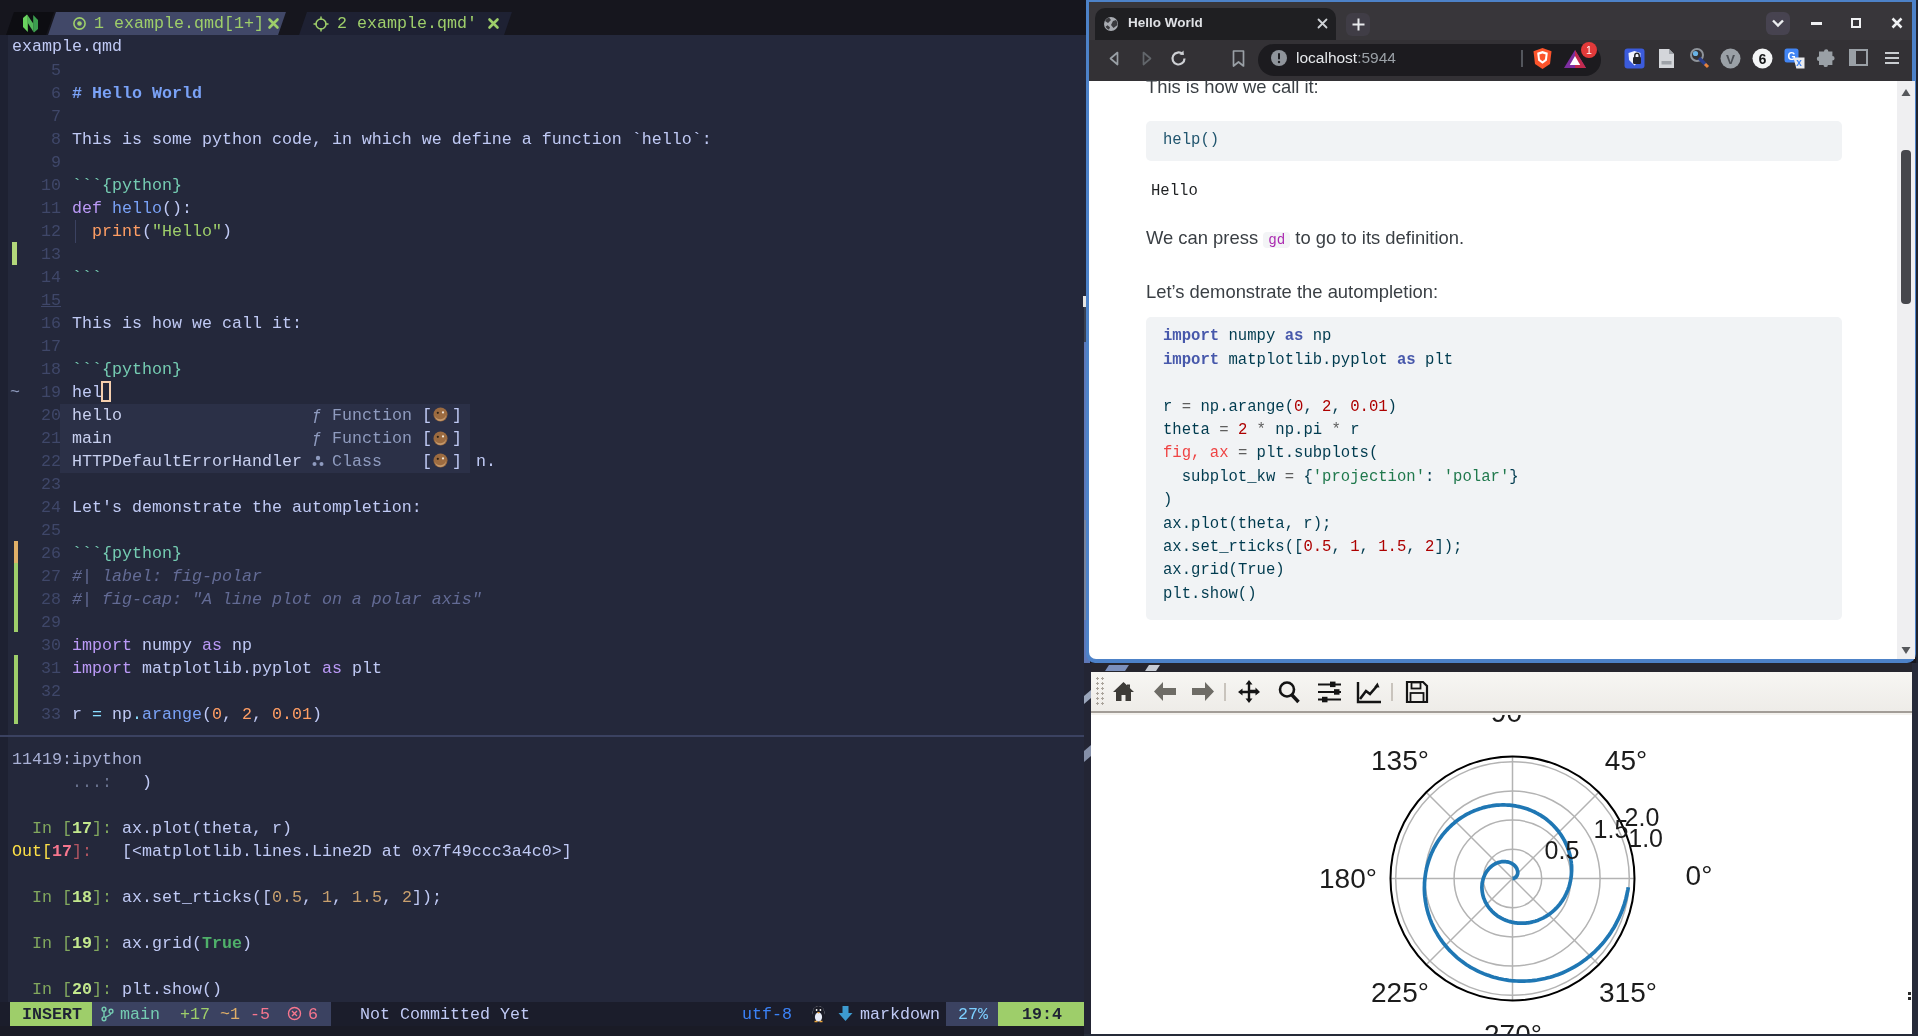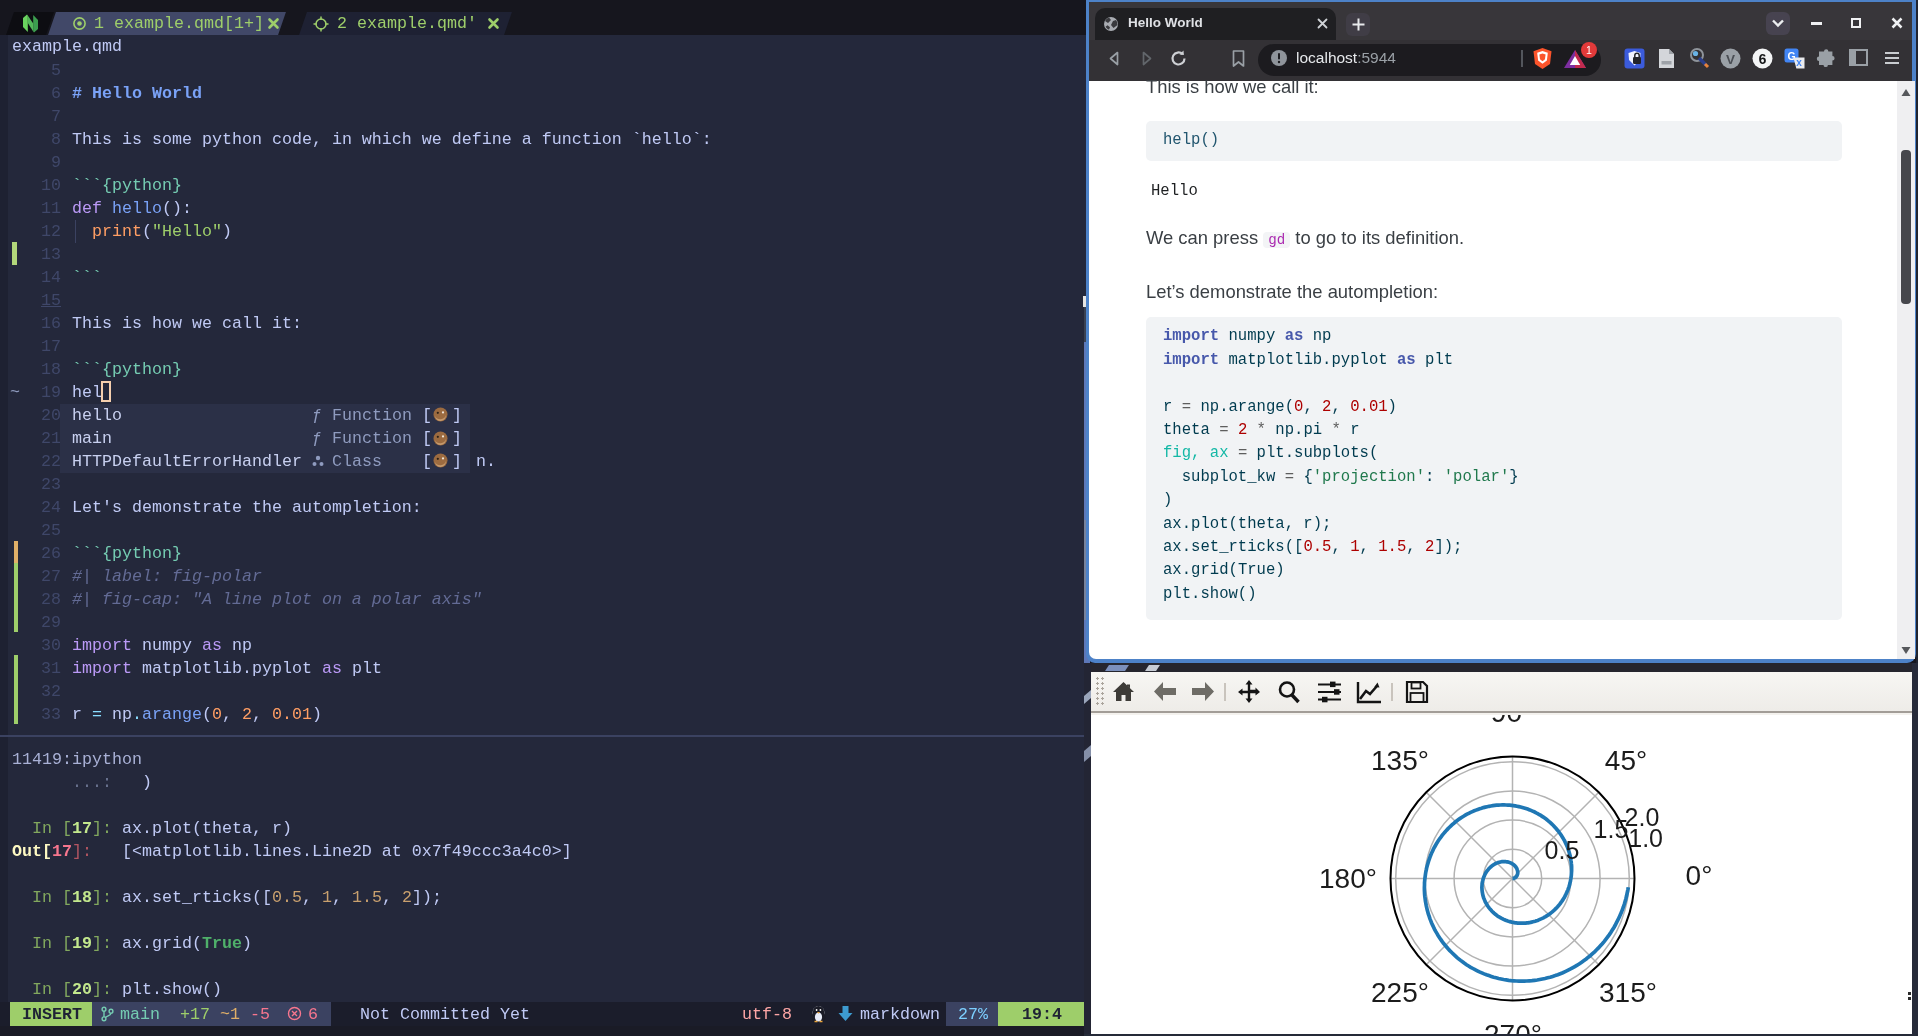--- a/index.html
+++ b/index.html
@@ -123,21 +123,21 @@
 <path d="M3 10 a6 6 0 0 0 11 -1 a5 5 0 0 1 -11 1z" fill="#c59a6d"></path>
 <circle cx="5.8" cy="6.8" r="1.1" fill="#2b2017"></circle>
 <circle cx="11" cy="6.4" r="1.1" fill="#f0e6d8"></circle>
 </svg>
 <div class="m" style="left:452px;top:449.5px"><span style="color:#c0caf5;">]</span></div>
 <div class="m" style="left:476px;top:449.5px"><span style="color:#c0caf5;">n.</span></div>
 <div class="a" style="left:0;top:735px;width:1086px;height:1.5px;background:#3b4261"></div>
 <div class="m" style="left:12px;top:747.5px"><span style="color:#a9b1d6;">11419:ipython</span></div>
 <div class="m" style="left:12px;top:770.5px">      <span style="color:#6a7390;">...:</span>   <span style="color:#c0caf5;">)</span></div>
 <div class="m" style="left:12px;top:816.5px">  <span style="color:#82a85e;">In </span><span style="color:#82a85e;">[</span><span style="color:#c3e88d;font-weight:bold;">17</span><span style="color:#82a85e;">]:</span> <span style="color:#c0caf5;">ax.plot(theta, r)</span></div>
-<div class="m" style="left:12px;top:839.5px"><span style="color:#fef9c3;font-weight:bold;">Out[</span><span style="color:#f7768e;font-weight:bold;">17</span><span style="color:#b35562;">]:</span>   <span style="color:#c0caf5;">[&lt;matplotlib.lines.Line2D at 0x7f49ccc3a4c0&gt;]</span></div>
+<div class="m" style="left:12px;top:839.5px"><span style="color:#fde047;">Out[</span><span style="color:#f7768e;font-weight:bold;">17</span><span style="color:#b35562;">]:</span>   <span style="color:#c0caf5;">[&lt;matplotlib.lines.Line2D at 0x7f49ccc3a4c0&gt;]</span></div>
 <div class="m" style="left:12px;top:885.5px">  <span style="color:#82a85e;">In </span><span style="color:#82a85e;">[</span><span style="color:#c3e88d;font-weight:bold;">18</span><span style="color:#82a85e;">]:</span> <span style="color:#c0caf5;">ax.set_rticks([</span><span style="color:#c9a06e;">0.5</span><span style="color:#c0caf5;">, </span><span style="color:#c9a06e;">1</span><span style="color:#c0caf5;">, </span><span style="color:#c9a06e;">1.5</span><span style="color:#c0caf5;">, </span><span style="color:#c9a06e;">2</span><span style="color:#c0caf5;">]);</span></div>
 <div class="m" style="left:12px;top:931.5px">  <span style="color:#82a85e;">In </span><span style="color:#82a85e;">[</span><span style="color:#c3e88d;font-weight:bold;">19</span><span style="color:#82a85e;">]:</span> <span style="color:#c0caf5;">ax.grid(</span><span style="color:#4fb06a;font-weight:bold;">True</span><span style="color:#c0caf5;">)</span></div>
 <div class="m" style="left:12px;top:977.5px">  <span style="color:#82a85e;">In </span><span style="color:#82a85e;">[</span><span style="color:#c3e88d;font-weight:bold;">20</span><span style="color:#82a85e;">]:</span> <span style="color:#c0caf5;">plt.show()</span></div>
 <div class="a" style="left:0;top:1002px;width:1086px;height:24px;background:#1b1d2b"></div>
 <div class="a" style="left:0;top:1026px;width:1086px;height:10px;background:#1a1b26"></div>
 <div class="a" style="left:10px;top:1002px;width:82px;height:24px;background:#9ece6a"></div>
 <div class="m" style="left:22px;top:1002.5px"><span style="color:#1f2335;font-weight:bold;">INSERT</span></div>
 <div class="a" style="left:92px;top:1002px;width:239px;height:24px;background:#3b4261"></div>
 <svg class="a" style="left:100px;top:1006px" width="15" height="16" viewBox="0 0 15 16">
 <circle cx="4" cy="3.2" r="1.9" fill="none" stroke="#75ccb2" stroke-width="1.4"></circle>
@@ -145,21 +145,21 @@
 <circle cx="11" cy="5.2" r="1.9" fill="none" stroke="#75ccb2" stroke-width="1.4"></circle>
 <path d="M4 5.1 V10.9 M11 7.1 C11 10 7 9.5 5.5 11.5" fill="none" stroke="#75ccb2" stroke-width="1.4"></path>
   </svg>
 <div class="m" style="left:120px;top:1002.5px"><span style="color:#75ccb2;">main</span>  <span style="color:#9ece6a;">+17</span> <span style="color:#e0af68;">~1</span> <span style="color:#f7768e;">-5</span></div>
 <svg class="a" style="left:287px;top:1006px" width="15" height="15" viewBox="0 0 15 15">
 <circle cx="7.5" cy="7.5" r="6" fill="none" stroke="#f7768e" stroke-width="1.4"></circle>
 <path d="M5 5 L10 10 M10 5 L5 10" stroke="#f7768e" stroke-width="1.4"></path>
   </svg>
 <div class="m" style="left:308px;top:1002.5px"><span style="color:#f7768e;">6</span></div>
 <div class="m" style="left:360px;top:1002.5px"><span style="color:#c0caf5;">Not Committed Yet</span></div>
-<div class="m" style="left:742px;top:1002.5px"><span style="color:#fca5a5;">utf-8</span></div>
+<div class="m" style="left:742px;top:1002.5px"><span style="color:#3b82f6;">utf-8</span></div>
 <svg class="a" style="left:810px;top:1005px" width="17" height="18" viewBox="0 0 17 18">
 <ellipse cx="8.5" cy="9" rx="6" ry="8" fill="#e8ecf8"></ellipse>
 <path d="M8.5 1 a5.5 5.5 0 0 1 5.5 6 l1.5 4 a7 7 0 0 1 -3 6 l-8 0 a7 7 0 0 1 -3 -6 l1.5 -4 a5.5 5.5 0 0 1 5.5 -6z" fill="#1a1b26"></path>
 <ellipse cx="8.5" cy="12" rx="3.6" ry="4.6" fill="#e8ecf8"></ellipse>
 <circle cx="6.6" cy="5" r="0.9" fill="#fff"></circle>
     <circle cx="10.4" cy="5" r="0.9" fill="#fff"></circle>
 <path d="M7 7 L10 7 L8.5 8.8z" fill="#e8a33d"></path>
 <path d="M4.5 16.5 h3 M9.5 16.5 h3" stroke="#e8a33d" stroke-width="1.6"></path>
   </svg>
 <svg class="a" style="left:838px;top:1005px" width="15" height="17" viewBox="0 0 15 17">
@@ -288,21 +288,21 @@
 <div class="a" style="left:1146px;top:121px;width:696px;height:40px;background:#f1f3f5;border-radius:5px"></div>
 <div class="bm" style="left:1163px;top:129px;color:#22566f">help()</div>
 <div class="bm" style="left:1151px;top:180px;color:#1e2022">Hello</div>
 <div class="bt" style="left:1146px;top:227.3px">We can press <span style="display:inline-block;background:#f3f4f6;border-radius:4px;padding:0 5px;color:#ab2bb0;font-family:'Liberation Mono';font-size:14.2px">gd</span> to go to its definition.</div>
 <div class="bt" style="left:1146px;top:281.3px">Let’s demonstrate the autompletion:</div>
 <div class="a" style="left:1146px;top:317px;width:696px;height:303px;background:#f1f3f5;border-radius:5px"></div>
 <div class="bm" style="left:1163px;top:325.3px"><span style="color:#4758ab;font-weight:bold;">import </span><span style="color:#003B4F;">numpy </span><span style="color:#4758ab;font-weight:bold;">as </span><span style="color:#003B4F;">np</span></div>
 <div class="bm" style="left:1163px;top:348.7px"><span style="color:#4758ab;font-weight:bold;">import </span><span style="color:#003B4F;">matplotlib.pyplot </span><span style="color:#4758ab;font-weight:bold;">as </span><span style="color:#003B4F;">plt</span></div>
 <div class="bm" style="left:1163px;top:395.5px"><span style="color:#003B4F;">r </span><span style="color:#5e5e5e;">= </span><span style="color:#003B4F;">np.arange(</span><span style="color:#ad0000;">0</span><span style="color:#003B4F;">, </span><span style="color:#ad0000;">2</span><span style="color:#003B4F;">, </span><span style="color:#ad0000;">0.01</span><span style="color:#003B4F;">)</span></div>
 <div class="bm" style="left:1163px;top:418.9px"><span style="color:#003B4F;">theta </span><span style="color:#5e5e5e;">= </span><span style="color:#ad0000;">2 </span><span style="color:#5e5e5e;">* </span><span style="color:#003B4F;">np.pi </span><span style="color:#5e5e5e;">* </span><span style="color:#003B4F;">r</span></div>
-<div class="bm" style="left:1163px;top:442.3px"><span style="color:#14b8a6;">fig, ax </span><span style="color:#5e5e5e;">= </span><span style="color:#003B4F;">plt.subplots(</span></div>
+<div class="bm" style="left:1163px;top:442.3px"><span style="color:#ef4444;">fig, ax </span><span style="color:#5e5e5e;">= </span><span style="color:#003B4F;">plt.subplots(</span></div>
 <div class="bm" style="left:1163px;top:465.7px"><span style="color:#003B4F;">&nbsp;&nbsp;subplot_kw </span><span style="color:#5e5e5e;">= </span><span style="color:#003B4F;">{</span><span style="color:#20794d;">'projection'</span><span style="color:#003B4F;">: </span><span style="color:#20794d;">'polar'</span><span style="color:#003B4F;">}</span></div>
 <div class="bm" style="left:1163px;top:489.1px"><span style="color:#003B4F;">)</span></div>
 <div class="bm" style="left:1163px;top:512.5px"><span style="color:#003B4F;">ax.plot(theta, r);</span></div>
 <div class="bm" style="left:1163px;top:535.9px"><span style="color:#003B4F;">ax.set_rticks([</span><span style="color:#ad0000;">0.5</span><span style="color:#003B4F;">, </span><span style="color:#ad0000;">1</span><span style="color:#003B4F;">, </span><span style="color:#ad0000;">1.5</span><span style="color:#003B4F;">, </span><span style="color:#ad0000;">2</span><span style="color:#003B4F;">]);</span></div>
 <div class="bm" style="left:1163px;top:559.3px"><span style="color:#003B4F;">ax.grid(</span><span style="color:#003B4F;">True</span><span style="color:#003B4F;">)</span></div>
 <div class="bm" style="left:1163px;top:582.7px"><span style="color:#003B4F;">plt.show()</span></div>
 <div class="a" style="left:1091px;top:663px;width:821px;height:370.5px;background:#26262e"></div>
 <div class="a" style="left:1107px;top:665px;width:20px;height:6px;background:#7c90bc;transform:skewX(-33deg)"></div>
 <div class="a" style="left:1147px;top:665px;width:11px;height:6px;background:#c7ccd4;transform:skewX(-33deg)"></div>
 <div class="a" style="left:1091px;top:672px;width:821px;height:39px;background:linear-gradient(#f7f6f3,#eeece8)"></div>

